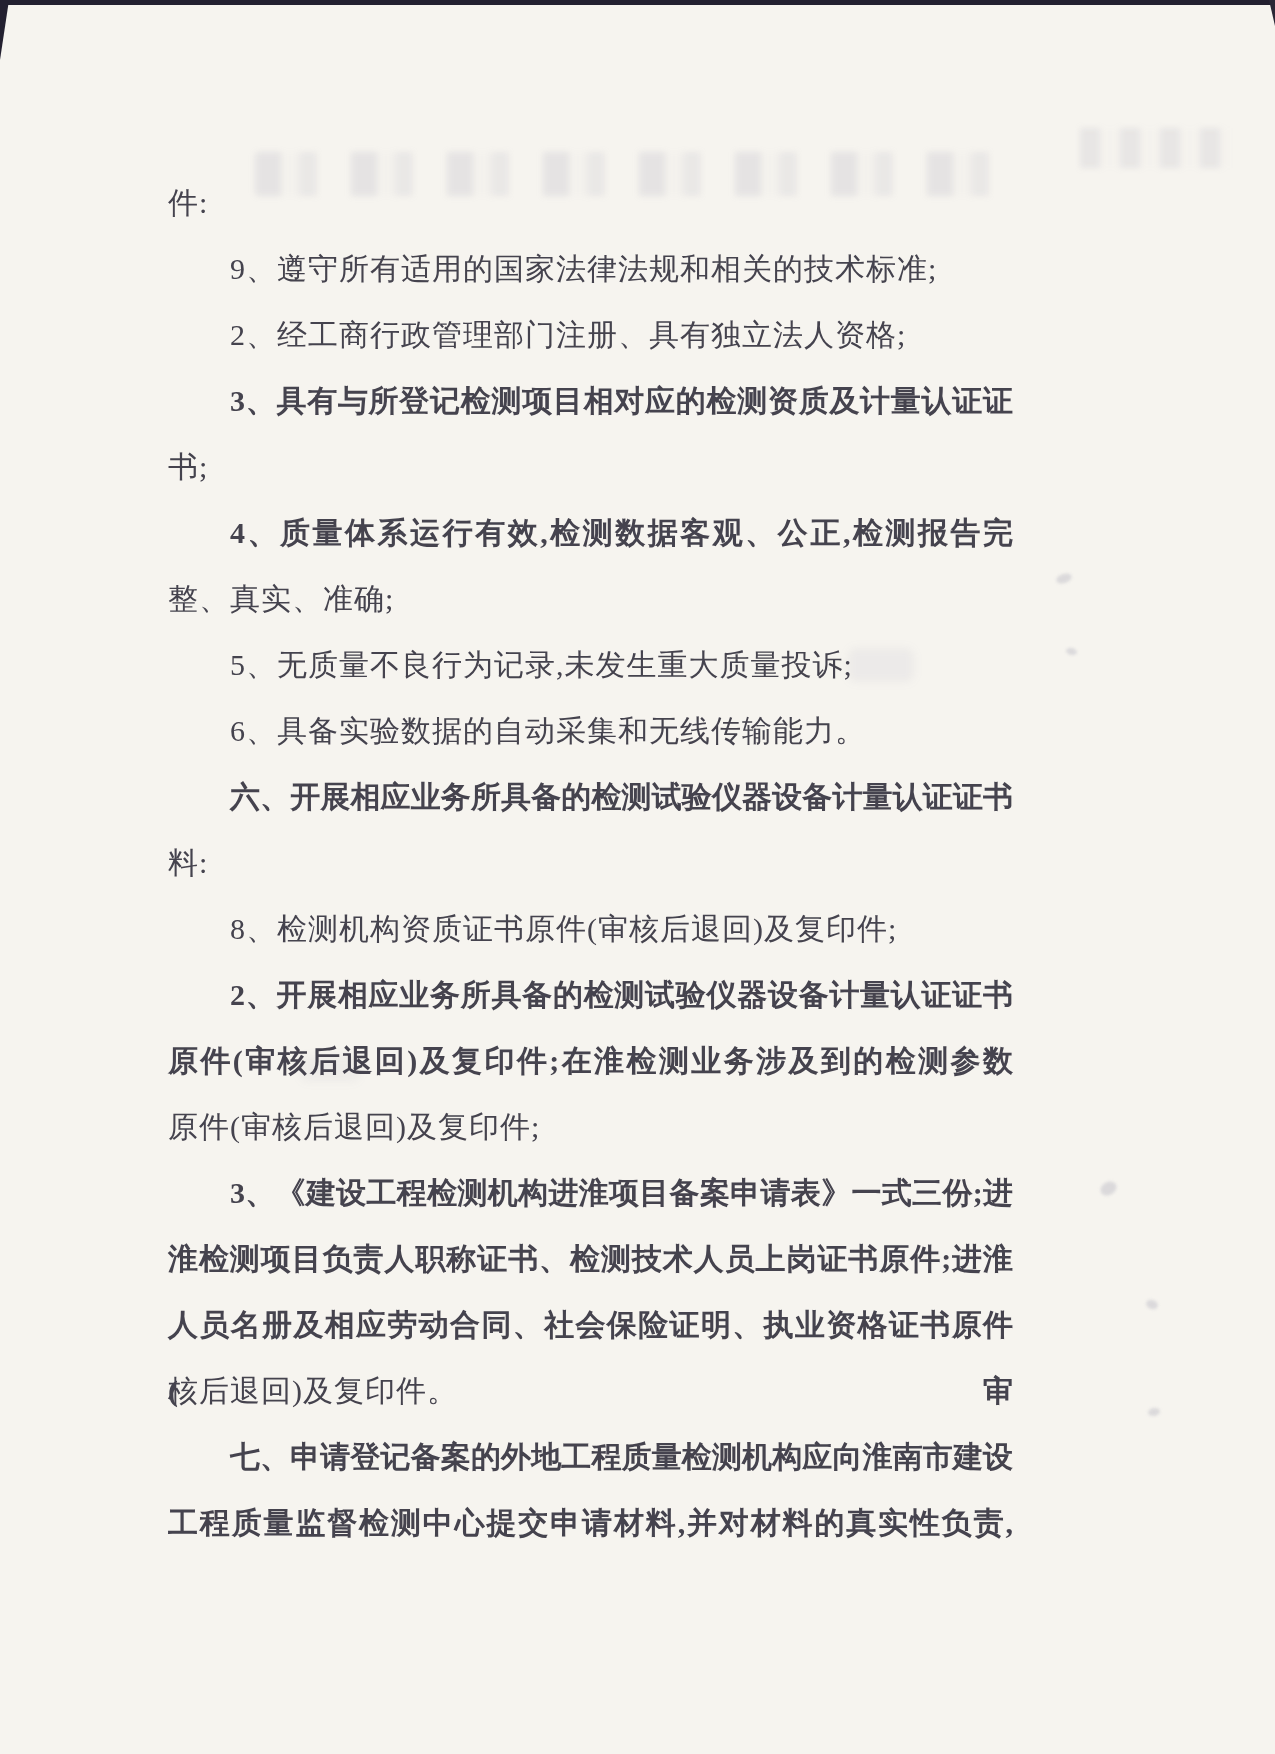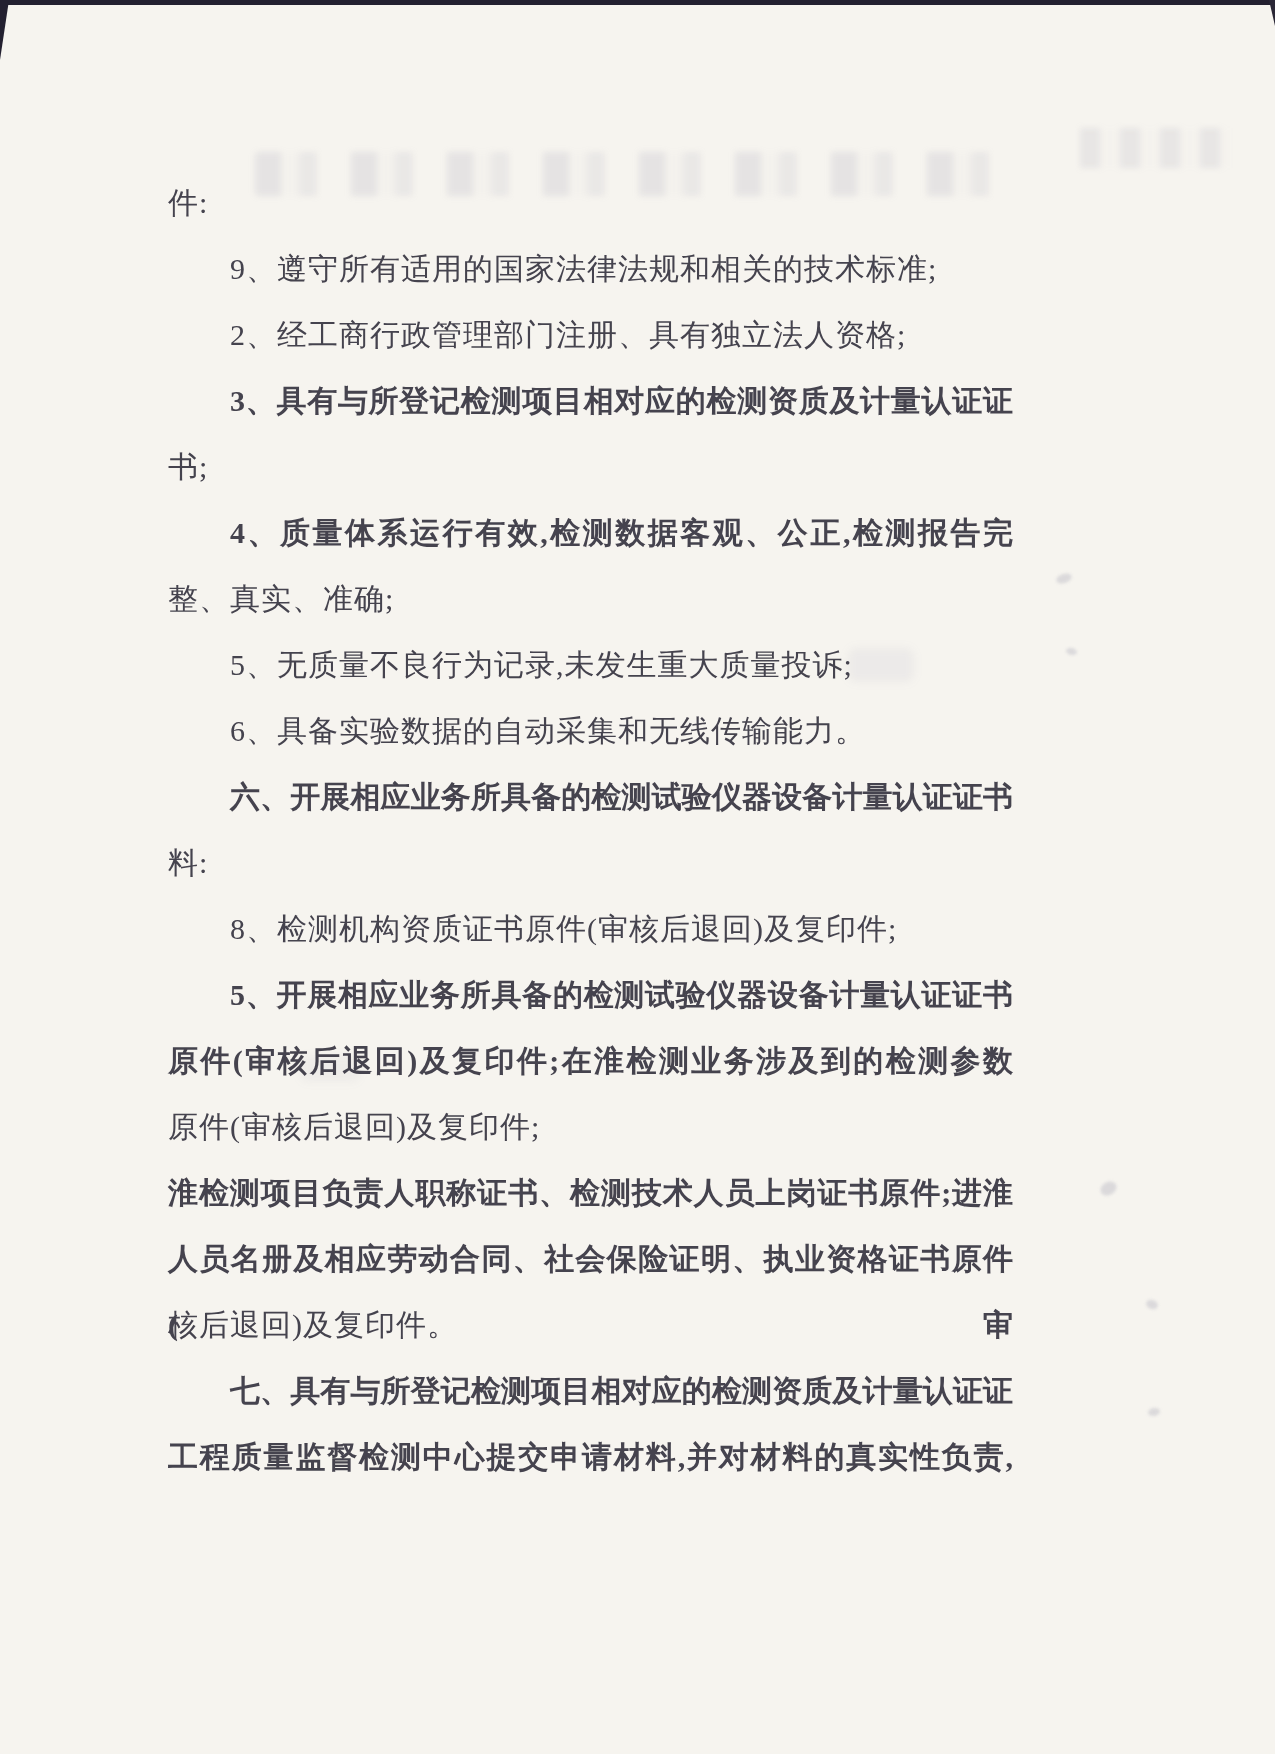--- a/index.html
+++ b/index.html
@@ -103,23 +103,24 @@
     <div class="line ind">2、经工商行政管理部门注册、具有独立法人资格;</div>
     <div class="line ind just">3、具有与所登记检测项目相对应的检测资质及计量认证证</div>
     <div class="line">书;</div>
     <div class="line ind just">4、质量体系运行有效,检测数据客观、公正,检测报告完</div>
     <div class="line">整、真实、准确;</div>
     <div class="line ind">5、无质量不良行为记录,未发生重大质量投诉;</div>
     <div class="line ind">6、具备实验数据的自动采集和无线传输能力。</div>
     <div class="line ind just">六、开展相应业务所具备的检测试验仪器设备计量认证证书</div>
     <div class="line">料:</div>
     <div class="line ind">8、检测机构资质证书原件(审核后退回)及复印件;</div>
-    <div class="line ind just">5、开展相应业务所具备的检测试验仪器设备计量认证证书</div>
+    <div class="line ind just">2、开展相应业务所具备的检测试验仪器设备计量认证证书</div>
     <div class="line just">原件(审核后退回)及复印件;在淮检测业务涉及到的检测参数</div>
     <div class="line">原件(审核后退回)及复印件;</div>
+    <div class="line ind just">3、《建设工程检测机构进淮项目备案申请表》一式三份;进</div>
     <div class="line just">淮检测项目负责人职称证书、检测技术人员上岗证书原件;进淮</div>
     <div class="line just">人员名册及相应劳动合同、社会保险证明、执业资格证书原件(审</div>
     <div class="line">核后退回)及复印件。</div>
-    <div class="line ind just">七、具有与所登记检测项目相对应的检测资质及计量认证证</div>
+    <div class="line ind just">七、申请登记备案的外地工程质量检测机构应向淮南市建设</div>
     <div class="line just">工程质量监督检测中心提交申请材料,并对材料的真实性负责,</div>
   </div>
 
 </div>
 
 </body></html>

